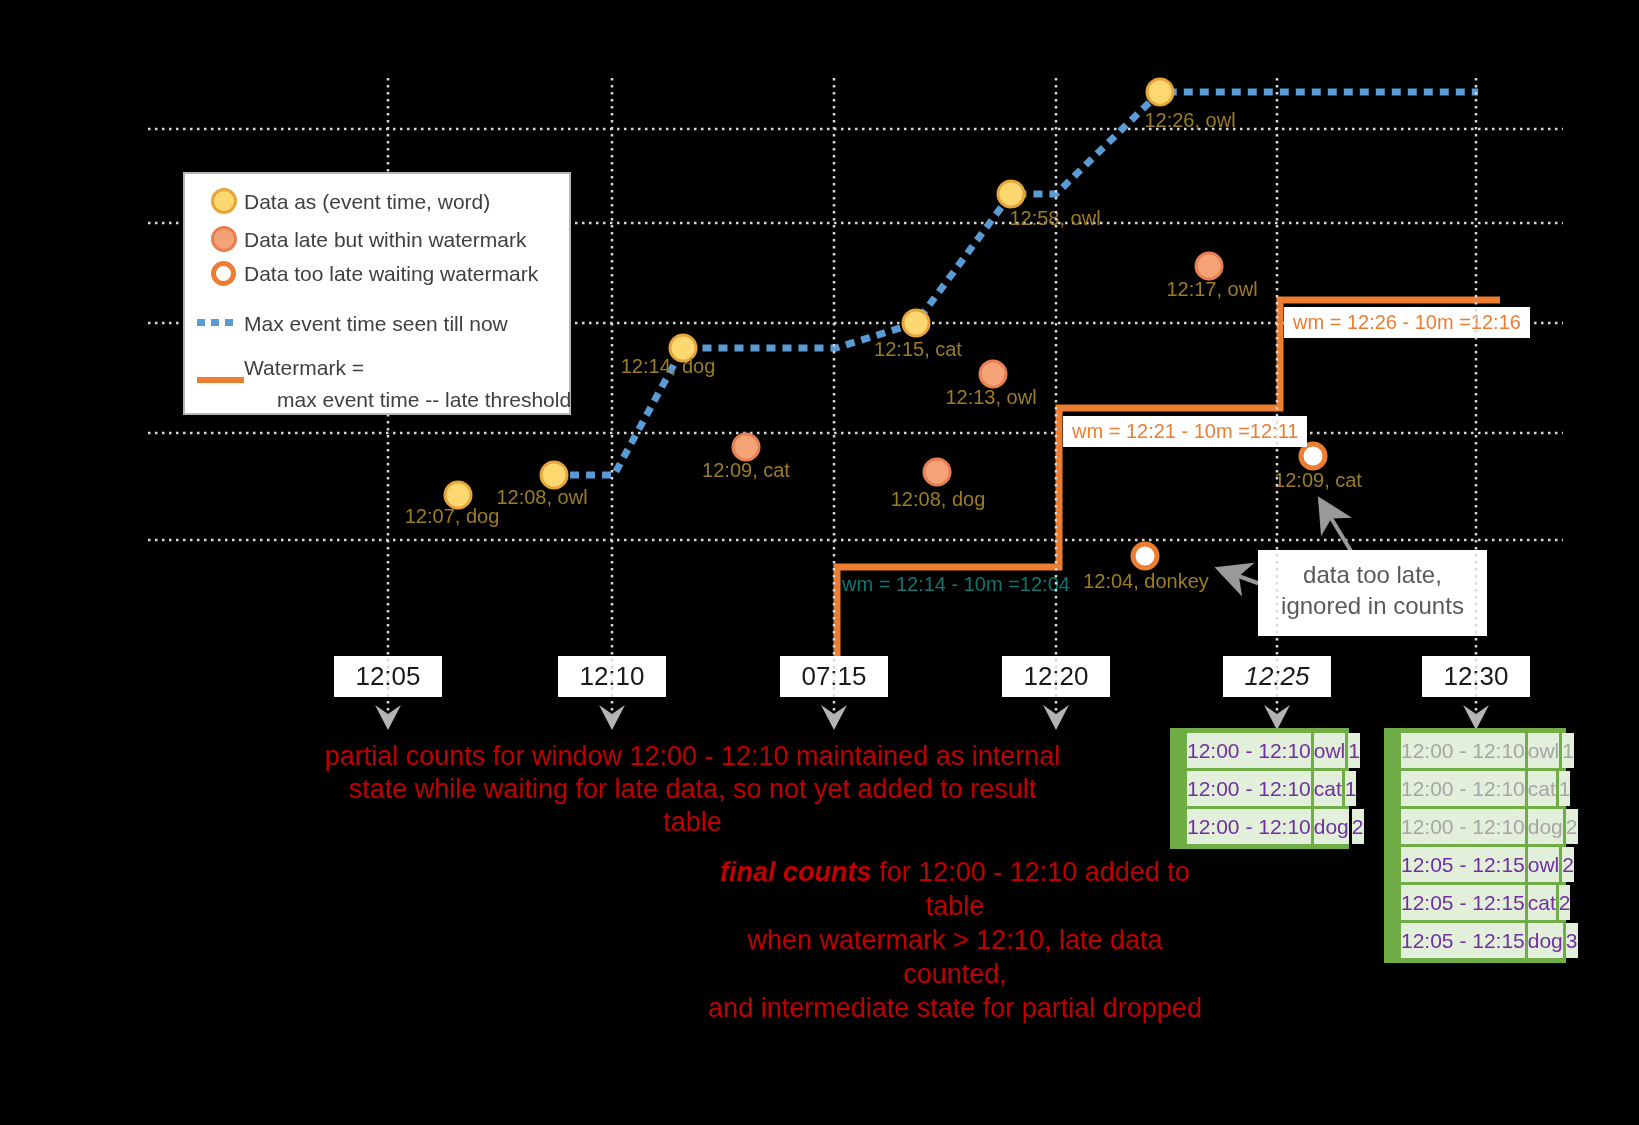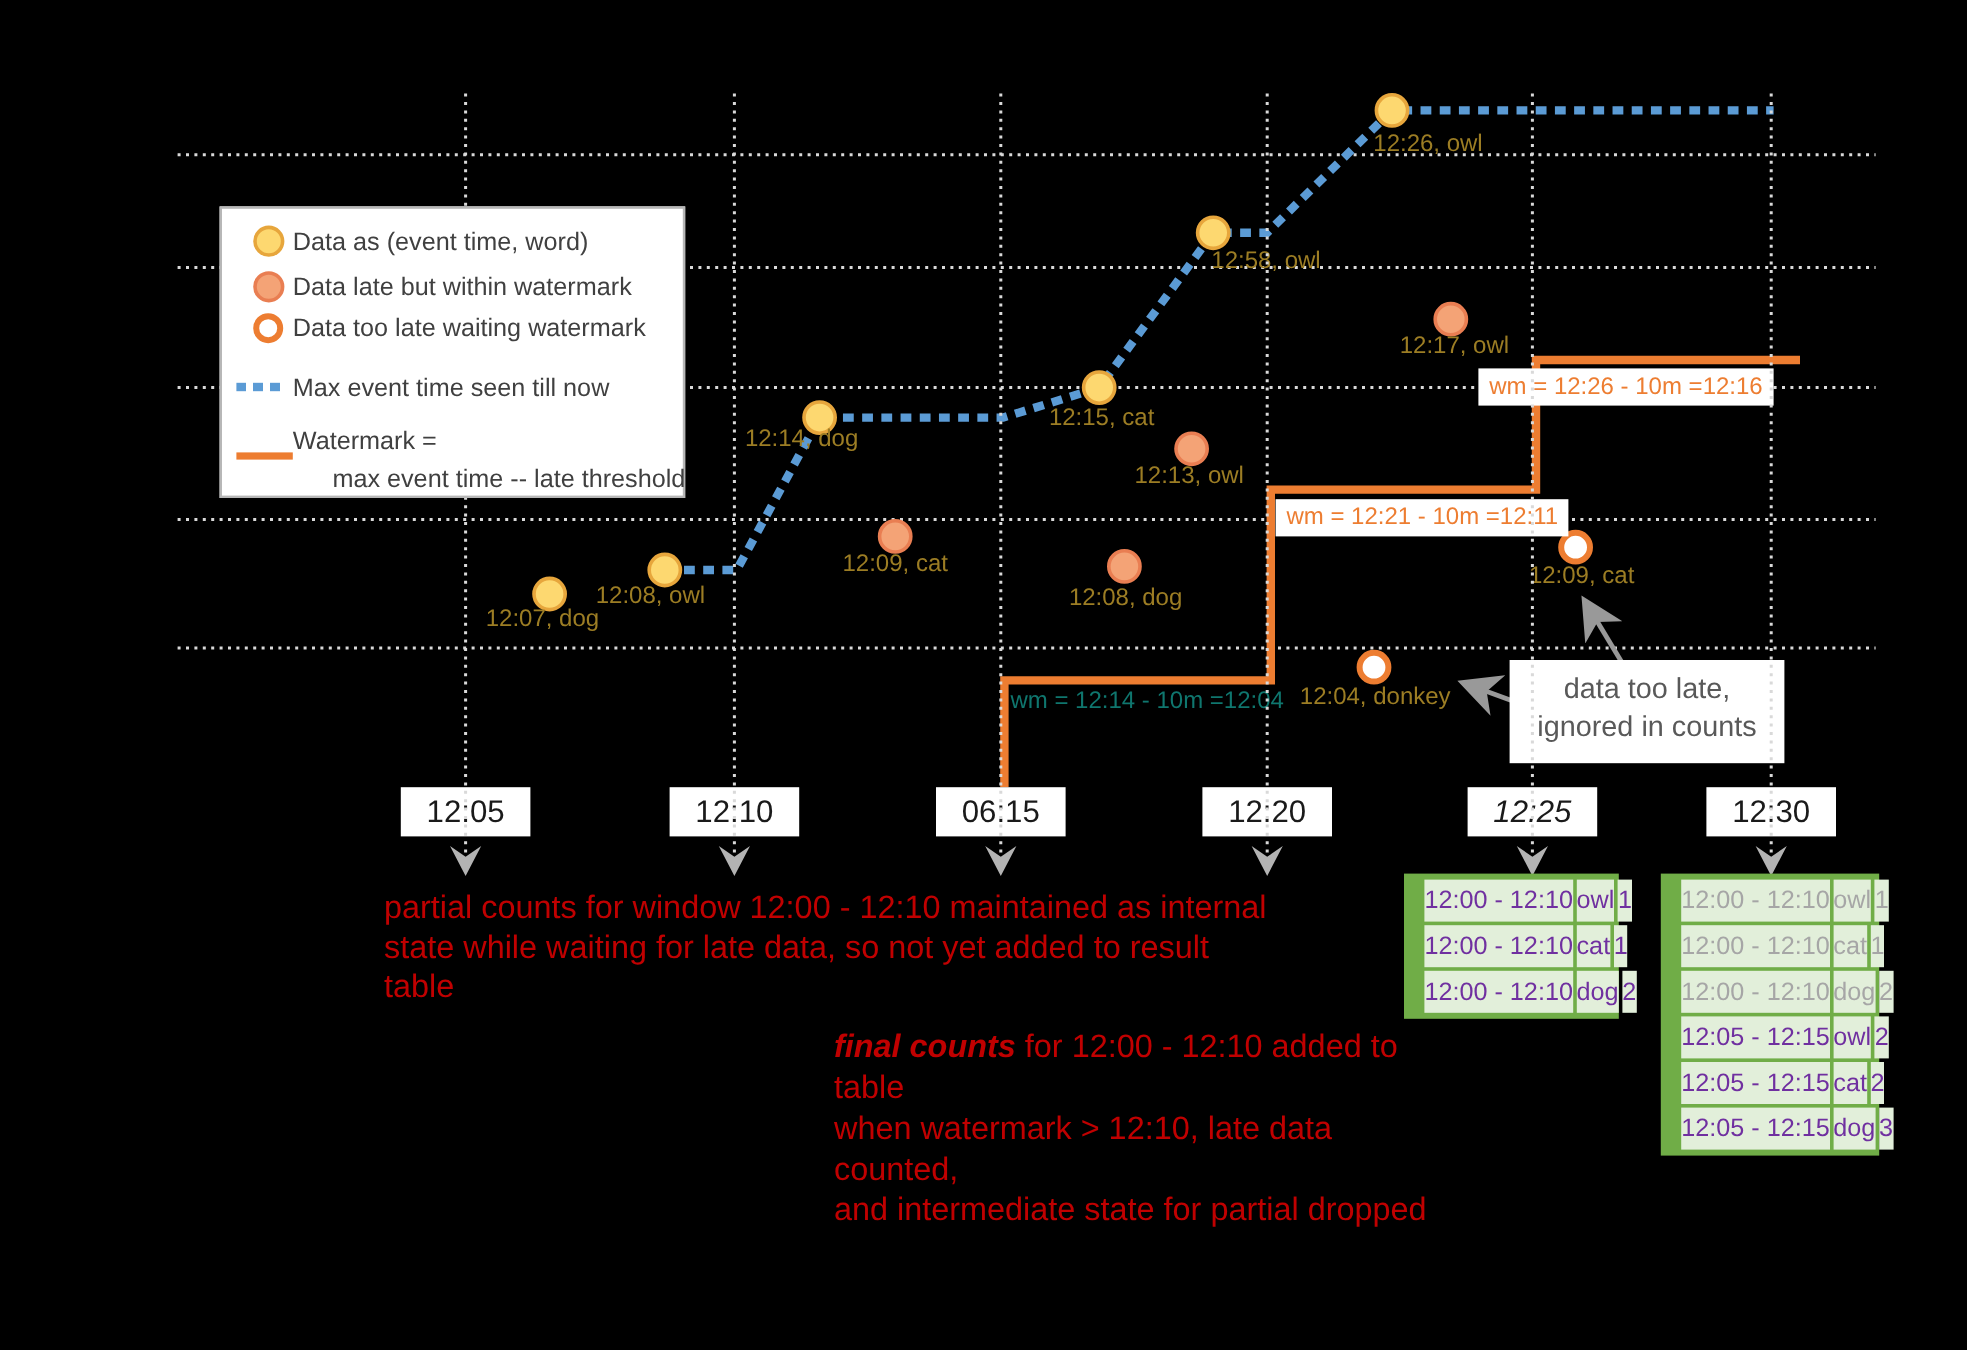--- a/index.html
+++ b/index.html
@@ -30,21 +30,21 @@
   
   .pt-label { position:absolute; transform:translate(-50%,-50%); color:#9c7d24;
               font-size:20px; white-space:nowrap; }
 
   
   .wm-label { position:absolute; font-size:20px; white-space:nowrap; }
   .wm-label.boxed { background:#fff; color:#ed7d31; padding:4px 9px; }
   .wm-label.plain { color:#0f766e; }
 
   
-  .red-block { position:absolute; color:#c00000; font-size:27px; line-height:33px; }
+  .red-block { position:absolute; color:#c00000; font-size:27px; text-align:center; line-height:33px; }
   #red2 { line-height:34px; }
   .em { font-weight:bold; font-style:italic; }
 
   
   .note-box { position:absolute; left:1258px; top:550px; width:229px; height:86px; background:#fff;
               color:#595959; font-size:24px; text-align:center; line-height:31px; padding-top:9px;
               box-sizing:border-box; }
 
   
   .rtable { position:absolute; background:#70ad47; padding:5px; display:flex; flex-direction:column;
@@ -96,26 +96,26 @@
       <polygon points="1264,705 1277,730 1290,705 1277,714" fill="#b3b3b3"></polygon>
       <polygon points="1463,705 1476,730 1489,705 1476,714" fill="#b3b3b3"></polygon>
       <line x1="1263" y1="585" x2="1222" y2="570" stroke="#999999" stroke-width="4" marker-end="url(#gah)"></line>
       <line x1="1357" y1="561" x2="1322" y2="503" stroke="#999999" stroke-width="4" marker-end="url(#gah)"></line>
     </svg>
 
   <div class="text-layer">
 
     <div class="wm-label plain" style="left:842px; top:573px;">wm = 12:14 - 10m =12:04</div>
     <div class="wm-label boxed" style="left:1063px; top:416px;">wm = 12:21 - 10m =12:11</div>
-    <div class="wm-label boxed" style="left:1232px; top:307px;">wm = 12:26 - 10m =12:16</div>
+    <div class="wm-label boxed" style="left:1284px; top:307px;">wm = 12:26 - 10m =12:16</div>
 
     <div id="axis-layer">
         <div class="axis-box" style="left: 388px;">12:05</div>
         <div class="axis-box" style="left: 612px;">12:10</div>
-        <div class="axis-box" style="left: 834px;">06:15</div>
+        <div class="axis-box" style="left: 834px;">07:15</div>
         <div class="axis-box" style="left: 1056px;">12:20</div>
         <div class="axis-box" style="left: 1277px; font-style: italic;">12:25</div>
         <div class="axis-box" style="left: 1476px;">12:30</div>
       </div>
 
     <div id="point-label-layer">
         <div class="pt-label" style="left: 452px; top: 516px;">12:07, dog</div>
         <div class="pt-label" style="left: 542px; top: 497px;">12:08, owl</div>
         <div class="pt-label" style="left: 668px; top: 366px;">12:14, dog</div>
         <div class="pt-label" style="left: 918px; top: 349px;">12:15, cat</div>

